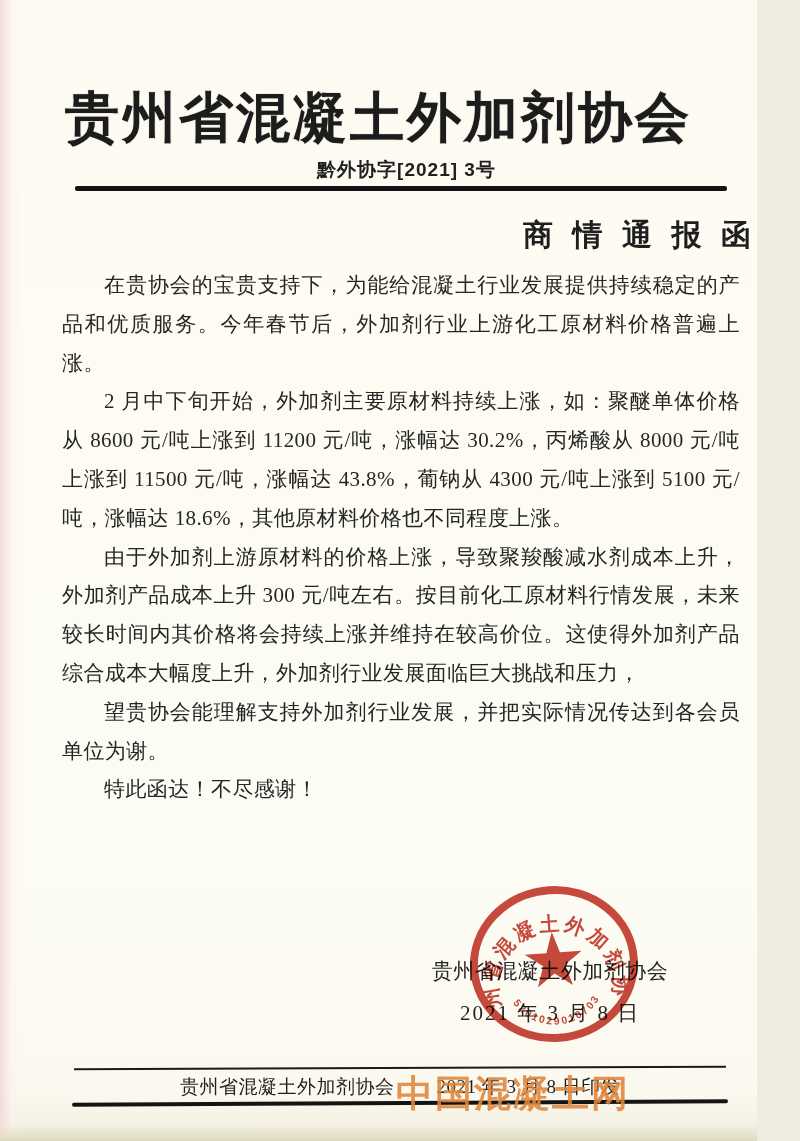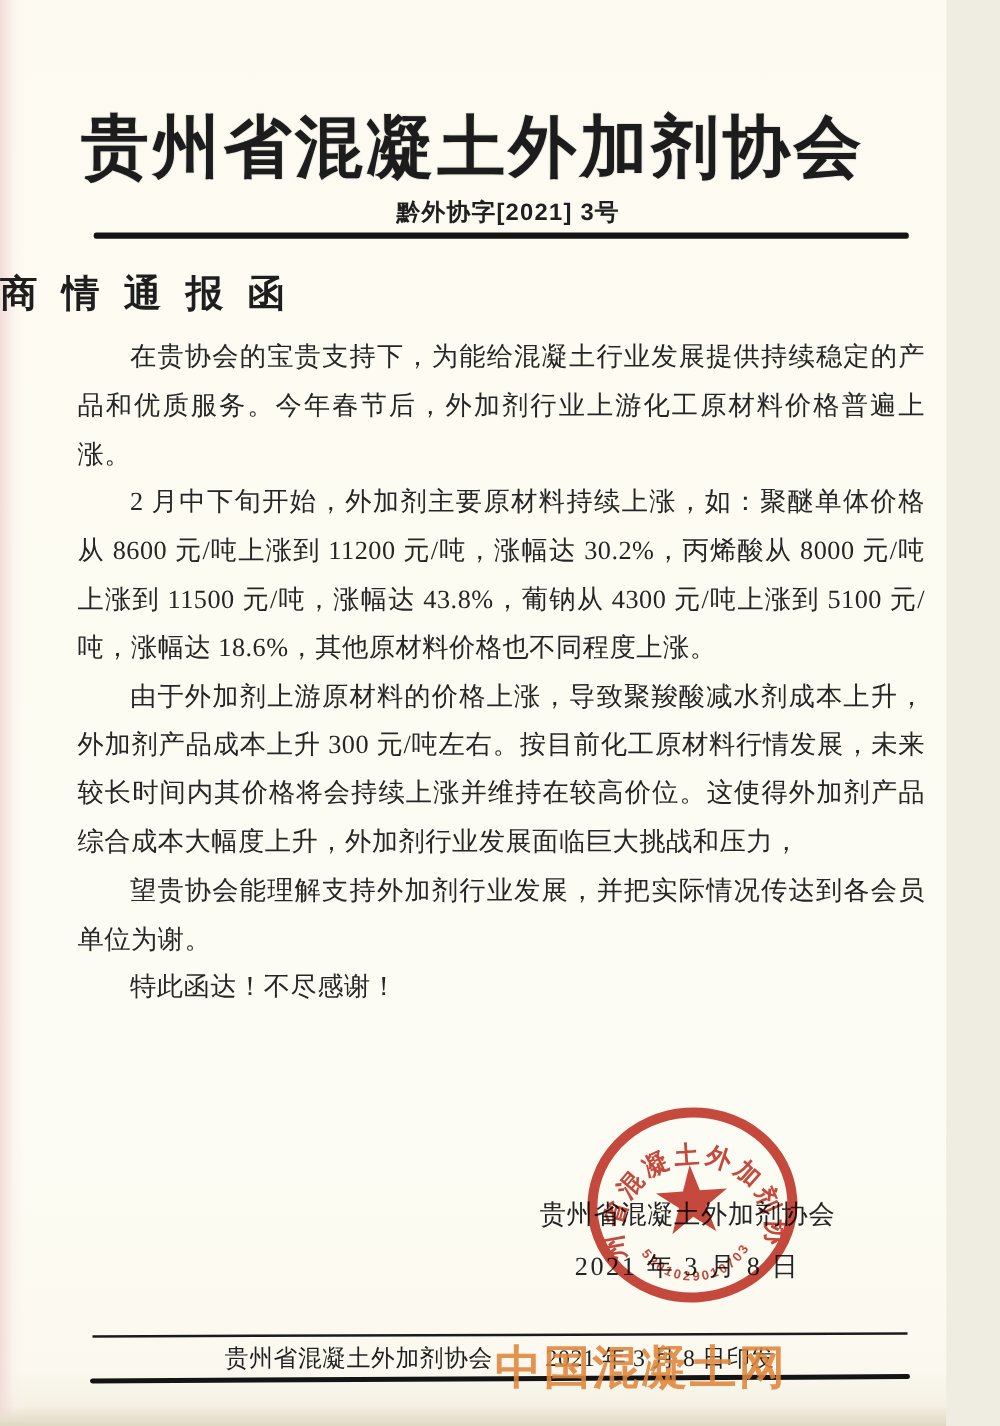--- a/index.html
+++ b/index.html
@@ -35,21 +35,21 @@
     font-family:"Liberation Sans","DejaVu Sans",sans-serif;
     letter-spacing:1px;
     margin-left:28px;
   }
   .header-rule{
     position:absolute;top:186px;left:75px;width:652px;height:5px;
     background:#141414;border-radius:2px;
   }
   .doc-title{
     position:absolute;top:215px;left:0;width:100%;
-    text-align:left;font-size:30px;font-weight:bold;color:#1e1e1e;
+    text-align:right;font-size:30px;font-weight:bold;color:#1e1e1e;
     letter-spacing:6px;white-space:nowrap;
   }
   .body-text{
     position:absolute;top:266px;left:62px;width:678px;
     font-size:21px;line-height:38.8px;color:#262626;
     text-align:justify;letter-spacing:0.4px;
   }
   .salutation{
     font-weight:bold;
     font-family:"Liberation Sans","DejaVu Sans",sans-serif;

